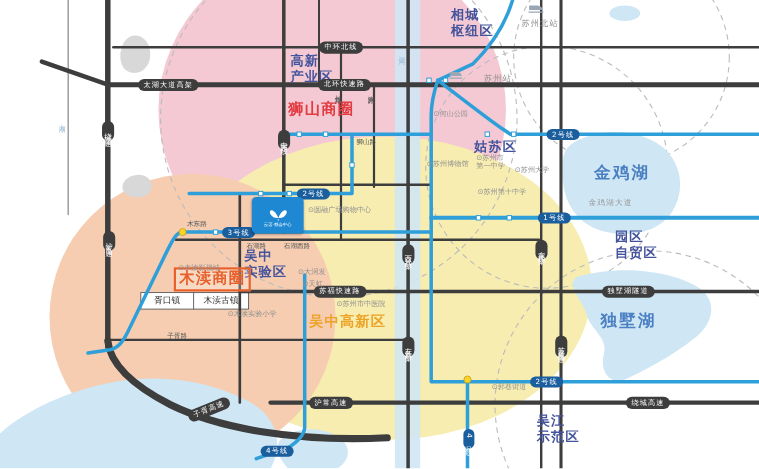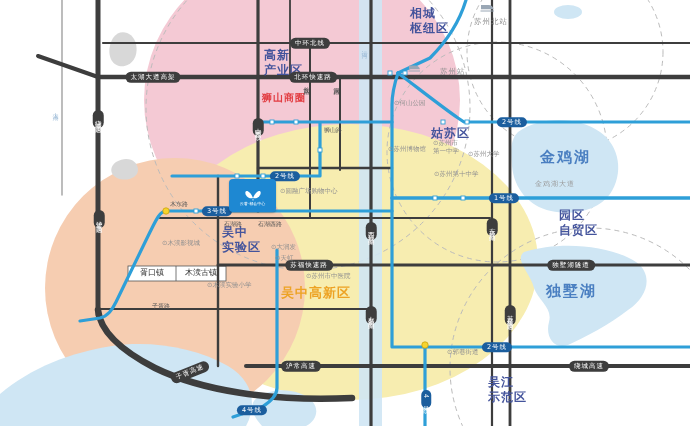--- a/index.html
+++ b/index.html
@@ -3,21 +3,21 @@
 <meta charset="utf-8">
 <style>
   html,body{margin:0;padding:0;background:#fff;}
   .map{position:relative;width:690px;height:426px;overflow:hidden;background:#fff;
        font-family:"DejaVu Sans",sans-serif;}
   .map svg.base{position:absolute;left:0;top:0;}
   .lbl{position:absolute;white-space:pre-line;line-height:1.25;}
   .d{font-size:12px;font-weight:bold;color:#44549c;letter-spacing:1px;}
   .lake{font-size:15px;font-weight:bold;color:#4a7fc1;letter-spacing:2px;}
   .wsm{font-size:6px;color:#9ab9d6;writing-mode:vertical-rl;letter-spacing:2px;}
-  .bc{font-weight:bold;font-size:10px;letter-spacing:1px;}
+  .bc{font-weight:bold;font-size:14px;letter-spacing:1px;}
   .bc.red{color:#e23c41;}
   .bc.box{color:#e8612c;border:2px solid #e8612c;padding:0 3px;background:rgba(255,255,255,.25);}
   .bc.gold{color:#eda325;font-size:13px;}
   .town{font-size:8px;color:#333;transform:translate(-50%,-50%);white-space:nowrap;}
   .rpill{position:absolute;transform:translate(-50%,-50%);background:#3d3d3d;color:#fff;
          font-size:6.5px;line-height:1;padding:2px 5px;border-radius:7px;white-space:nowrap;letter-spacing:1px;}
   .rpill.vert{writing-mode:vertical-rl;padding:5px 2px;letter-spacing:2px;}
   .rpill.rot{transform:translate(-50%,-50%) rotate(-22deg);}
   .mpill{position:absolute;transform:translate(-50%,-50%);background:#1b5e9e;color:#fff;
          font-size:6.5px;line-height:1;padding:1.5px 5px;border-radius:7px;white-space:nowrap;letter-spacing:1px;}
@@ -146,20 +146,21 @@
 产业区</div>
   <div class="lbl d" style="left:431px;top:126px;">姑苏区</div>
   <div class="lbl d" style="left:559px;top:208px;">园区
 自贸区</div>
   <div class="lbl d" style="left:222px;top:225px;">吴中
 实验区</div>
   <div class="lbl d" style="left:488px;top:375px;">吴江
 示范区</div>
 
   <div class="lbl bc red" style="left:262px;top:92px;">狮山商圈</div>
+  <div class="lbl bc box" style="left:158px;top:243px;">木渎商圈</div>
   <div class="lbl bc gold" style="left:281px;top:285px;">吴中高新区</div>
 
   <div class="lbl lake" style="left:540px;top:148px;">金鸡湖</div>
   <div class="lbl lake" style="left:546px;top:282px;">独墅湖</div>
   <div class="lbl wsm" style="left:361px;top:46px;">运河</div>
   <div class="lbl wsm" style="left:52px;top:108px;">太湖</div>
 
   <div class="lbl town" style="left:152px;top:273px;">胥口镇</div>
   <div class="lbl town" style="left:201px;top:273px;">木渎古镇</div>
 

